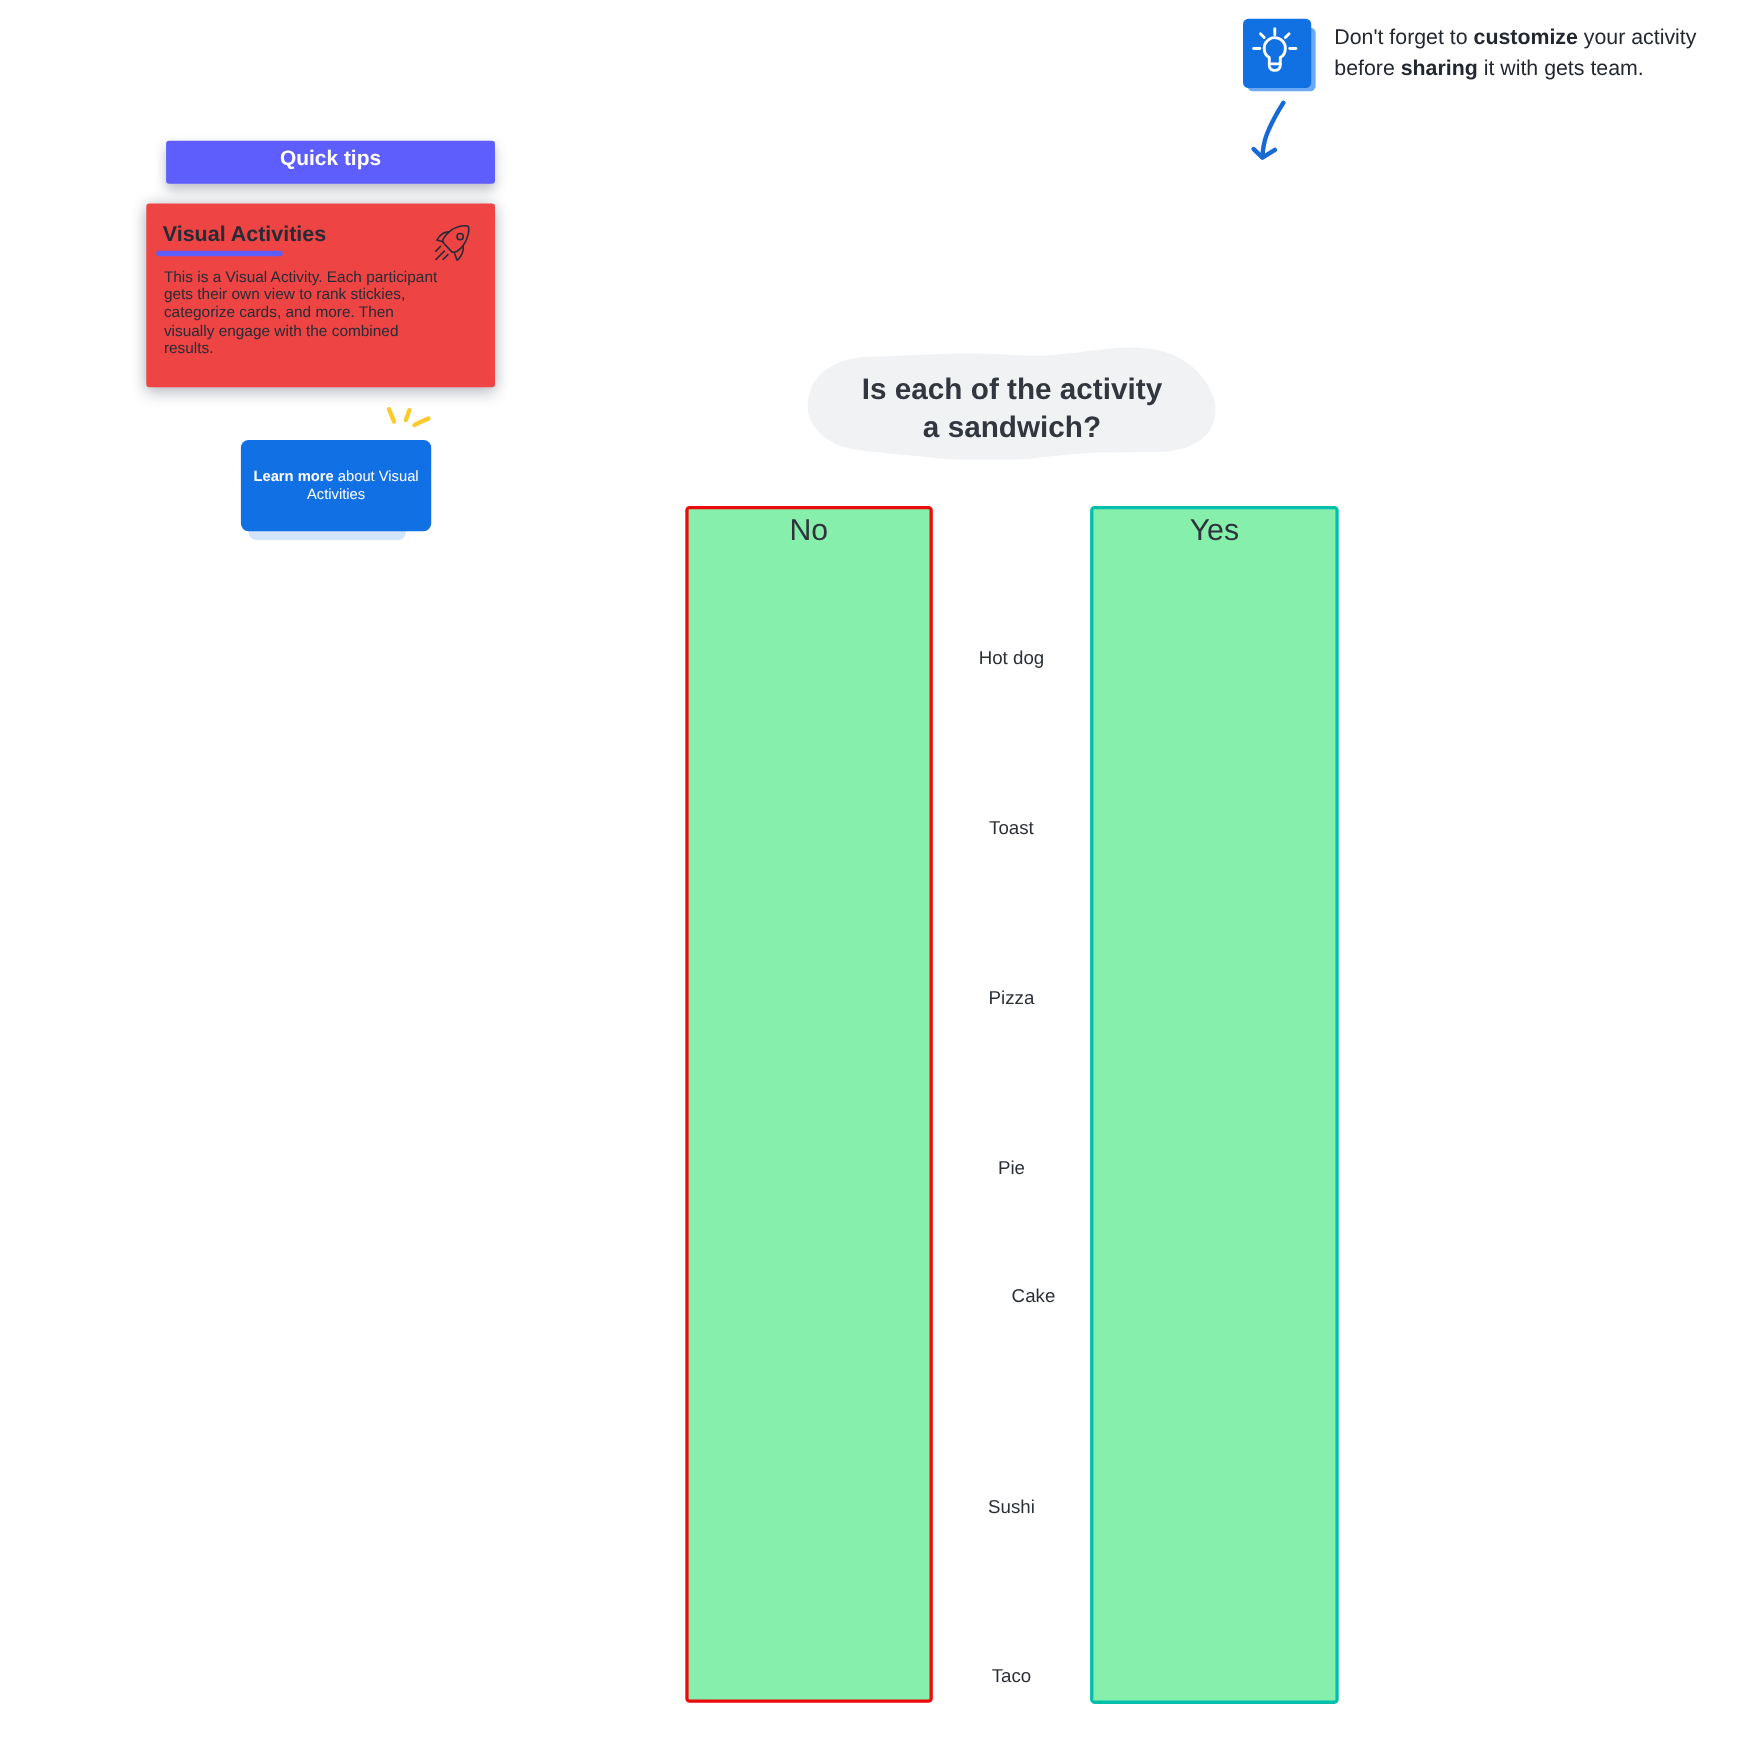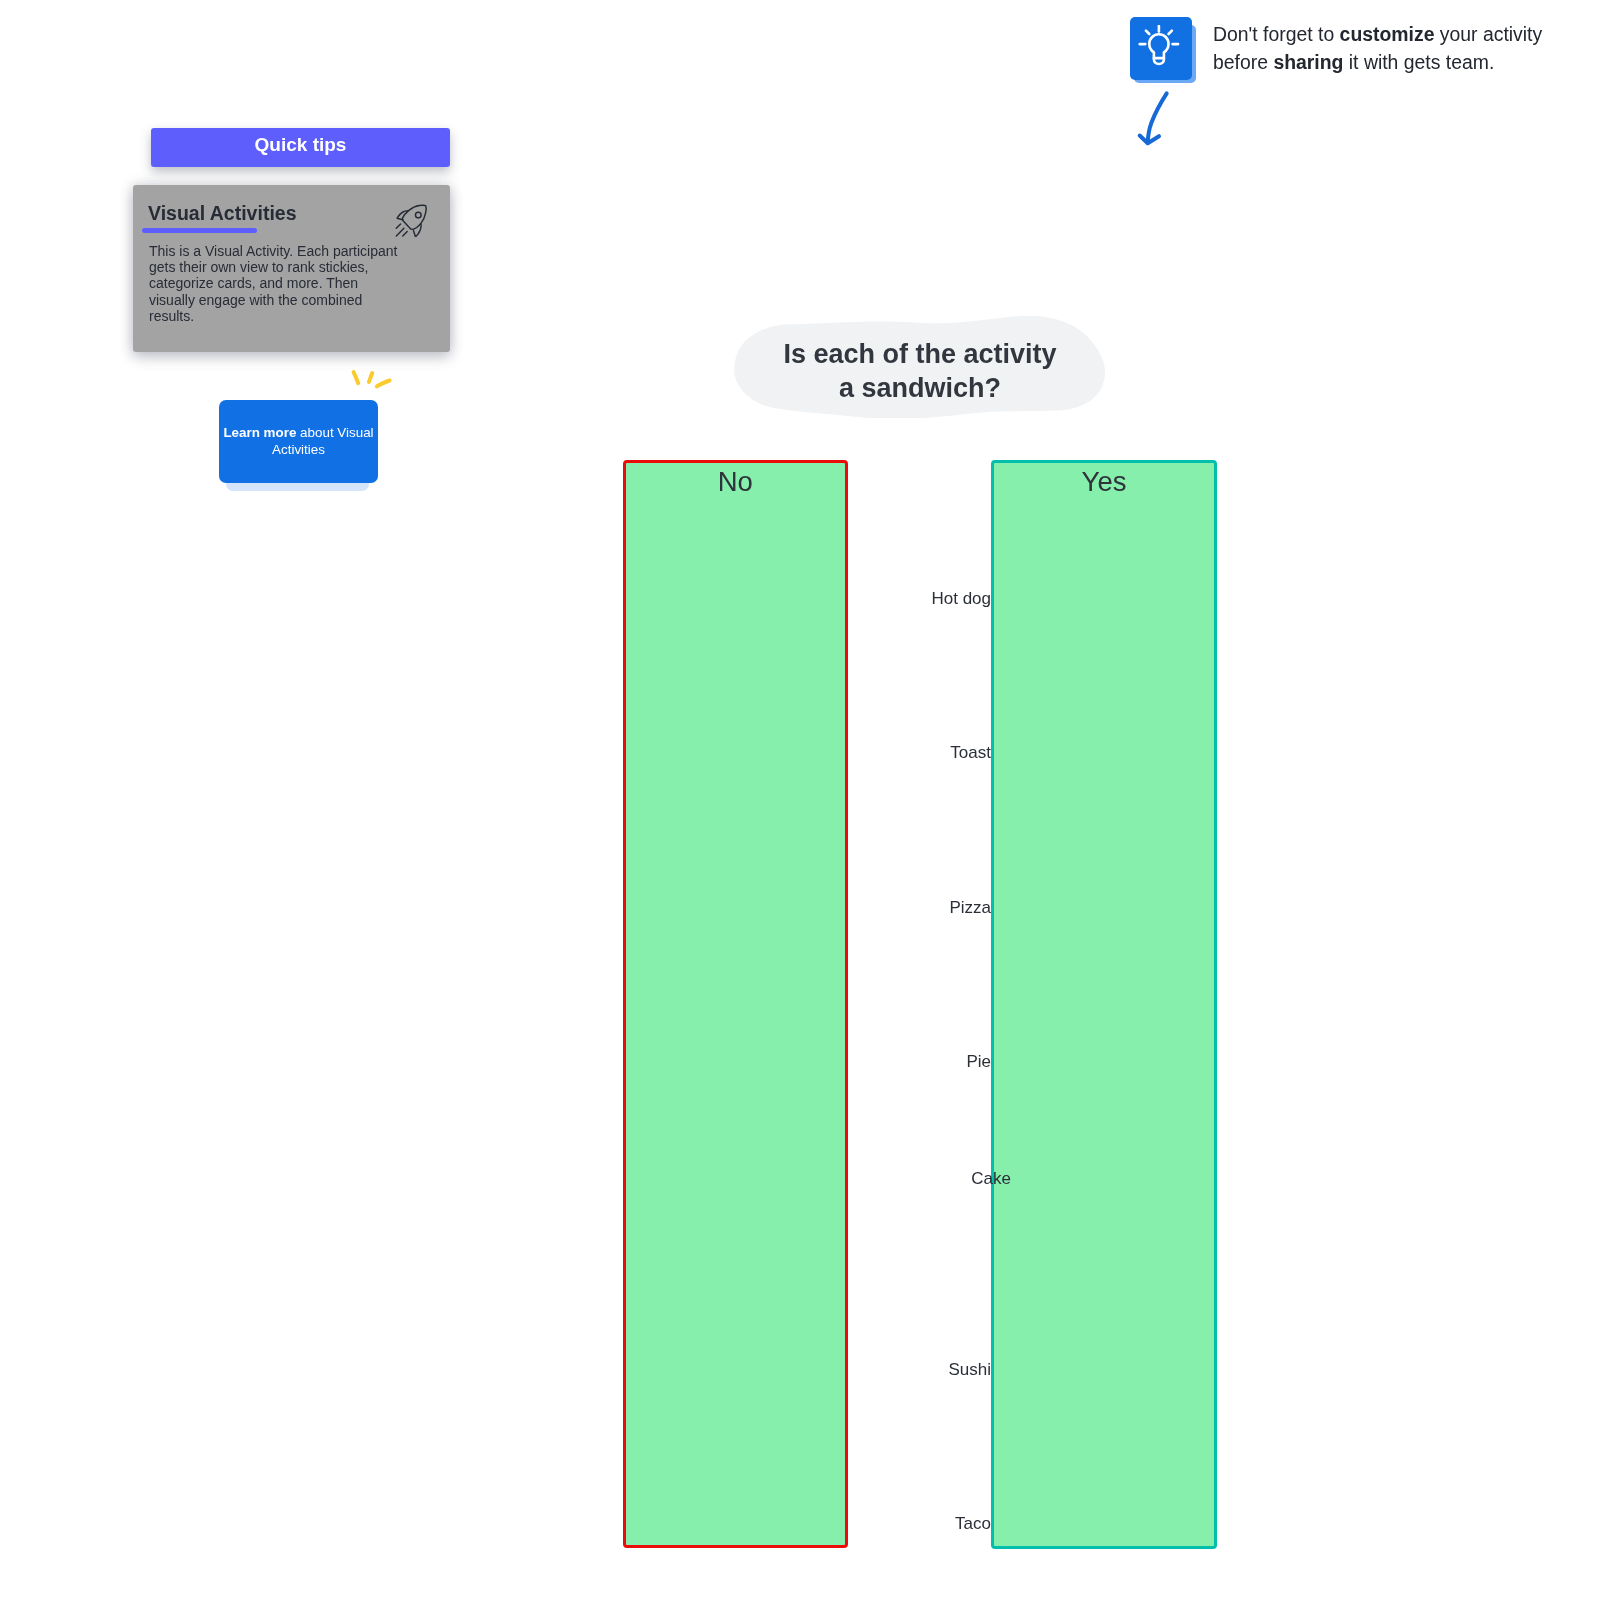--- a/index.html
+++ b/index.html
@@ -16,36 +16,36 @@
   
   #quick-tips-panel{left:133px;top:128px;width:317px;padding-left:18px;}
   #quick-tips-header{
     height:39px;background:#5e5efd;border-radius:3px;
     box-shadow:0 5px 11px rgba(60,66,87,.34);
     color:#ffffff;font-weight:bold;font-size:19px;
     text-align:center;line-height:19px;padding-top:7px;
   }
   #quick-tips-card{
     position:absolute;left:0;top:57px;width:317px;height:167px;
-    background:#a3a3a3;border-radius:3px;
+    background:#ef4444;border-radius:3px;
     box-shadow:0 0 13px rgba(60,66,87,.24),0 6px 14px rgba(60,66,87,.22);
   }
   #tip-card-title{position:absolute;left:15px;top:17px;font-size:19.5px;font-weight:bold;color:#272b35;line-height:22px;}
   #tip-card-underline{position:absolute;left:9px;top:43px;width:115px;height:5px;background:#5e5efd;border-radius:2.5px;}
   #tip-card-body{position:absolute;left:16px;top:58px;width:250px;font-size:14px;line-height:16.2px;color:#282c36;}
   #rocket-icon{position:absolute;left:262px;top:19px;}
 
   
   #sparkles{left:348px;top:366px;}
 
   
   #learn-more-wrap{left:219px;top:400px;width:153px;height:95px;}
   #learn-more-shadow{position:absolute;left:7px;top:9px;width:143px;height:82px;background:#d3e4fb;border-radius:7px;}
   #learn-more-button{
-    position:absolute;left:0;top:0;width:159px;height:83px;
+    position:absolute;left:0;top:0;width:173px;height:83px;
     background:#1170e3;border-radius:7px;color:#ffffff;
     display:flex;align-items:center;justify-content:flex-start;text-align:center;
     font-size:13.4px;line-height:16.1px;padding:14px 2px;
   }
   #learn-more-button b{font-weight:bold;}
 
   
   #tip-note{left:1130px;top:17px;width:470px;height:150px;}
   #tip-note-shadow{position:absolute;left:4px;top:8px;width:62px;height:58px;background:#6ba8f5;border-radius:5px;}
   #tip-note-card{position:absolute;left:0;top:0;width:62px;height:63px;background:#1171e3;border-radius:5px;}
@@ -63,21 +63,21 @@
   }
 
   
   .answer-col{border-width:3px;border-style:solid;border-radius:4px;background:#86efac;}
   #col-no{left:622.5px;top:459.5px;width:225.5px;height:1088.5px;border-color:#ec0b0b;}
   #col-yes{left:991px;top:459.5px;width:226px;height:1089px;border-color:#02bfab;}
   .col-label{position:absolute;left:0;top:5px;width:100%;text-align:center;font-size:27.5px;line-height:27.5px;color:#2f333b;}
 
   
   #items{left:848px;top:460px;width:143px;height:1087px;}
-  .item{position:absolute;left:0;width:100%;text-align:right;font-size:17px;line-height:17px;color:#2b2f37;}
+  .item{position:absolute;left:0;width:100%;text-align:center;font-size:17px;line-height:17px;color:#2b2f37;}
 </style>
 </head>
 <body>
 
 <div class="abs" id="quick-tips-panel">
   <div id="quick-tips-header">
     <span>Quick tips</span>
   </div>
   <div id="quick-tips-card">
     <div id="tip-card-title">Visual Activities</div>

